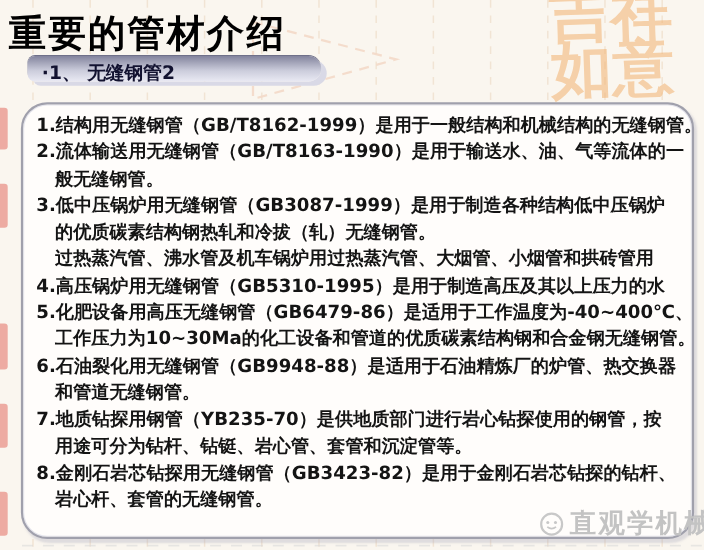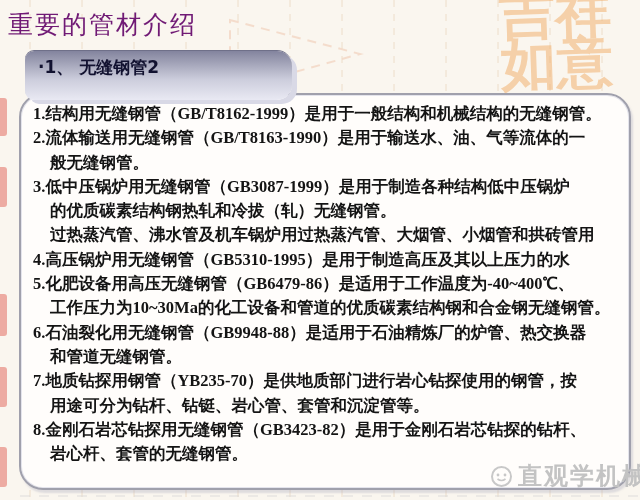--- a/index.html
+++ b/index.html
@@ -10,38 +10,38 @@
   }
   .bg-layer{position:absolute;left:0;top:0;width:640px;height:500px;z-index:0;}
   .pink-tab{position:absolute;left:0;width:7px;background:#eba399;border-radius:0 3px 3px 0;z-index:1;opacity:.9;}
   .calligraphy{
     position:absolute;left:500px;top:-12px;width:122px;z-index:1;
     font-size:56px;line-height:50px;font-weight:bold;color:#f2b270;opacity:.55;
     word-break:break-all;transform:rotate(-2deg);
   }
   .page-title{
     position:absolute;left:8px;top:8px;z-index:2;
-    font-size:25px;font-weight:normal;color:#701a75;letter-spacing:2px;white-space:nowrap;
+    font-size:34px;font-weight:bold;color:#000000;letter-spacing:2px;white-space:nowrap;
   }
   .section-bar{
-    position:absolute;left:25px;top:51px;width:267px;height:49px;z-index:3;
+    position:absolute;left:25px;top:51px;width:267px;height:23px;z-index:3;
     background:linear-gradient(180deg,#83849e 0%,#9fa0b5 22%,#cccddc 58%,#e9e9f3 100%);
     border-radius:9px 15px 15px 9px;
     box-shadow:5px 4px 0 0 #d9d9e6, 0 -1px 0 0 #6f7089;
   }
   .section-bar .label{
     padding-left:13px;font-size:17px;font-weight:bold;color:#121230;line-height:33px;white-space:nowrap;
   }
   .content-box{
     position:absolute;left:19px;top:93px;width:612px;height:397px;z-index:2;
     background:#fffdfb;border:2px solid #a0a0ac;border-radius:24px;
     box-shadow:2px 3px 2px rgba(170,170,190,.35), inset 0 0 0 1px #e4e4ec;
     box-sizing:border-box;
   }
-  .content-text{padding:7px 4px 0 12px;font-family:Liberation Serif, serif;}
+  .content-text{padding:7px 4px 0 12px;}
   .line{
     height:24.3px;line-height:24.3px;white-space:nowrap;
     font-size:16.5px;font-weight:bold;color:#141414;
   }
   .line.cont{padding-left:17px;}
   .brand{
     position:absolute;left:490px;top:460px;z-index:4;display:flex;align-items:center;gap:5px;
   }
   .brand .txt{font-size:24px;color:#c3c3c3;letter-spacing:2px;font-weight:bold;white-space:nowrap;}
 </style>

